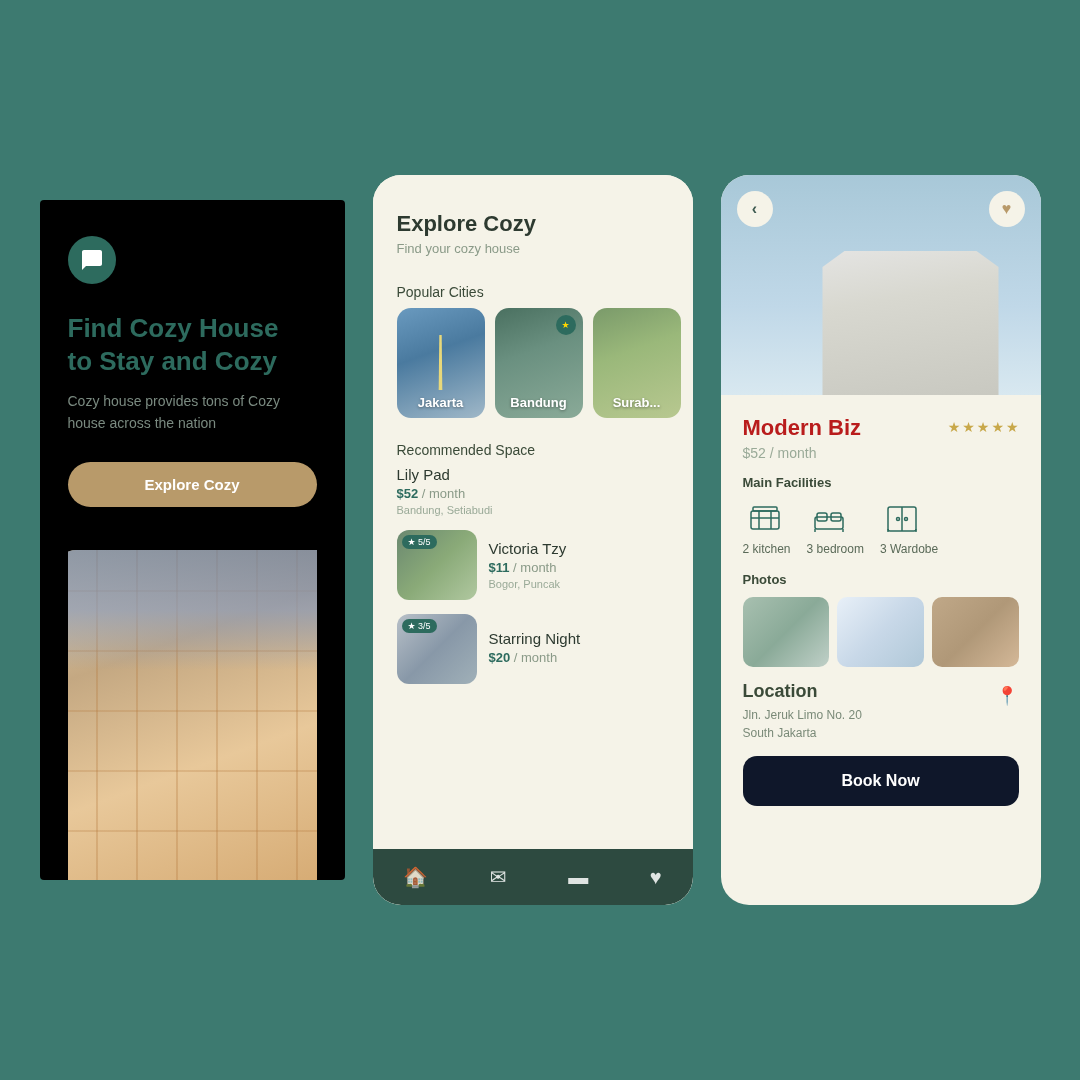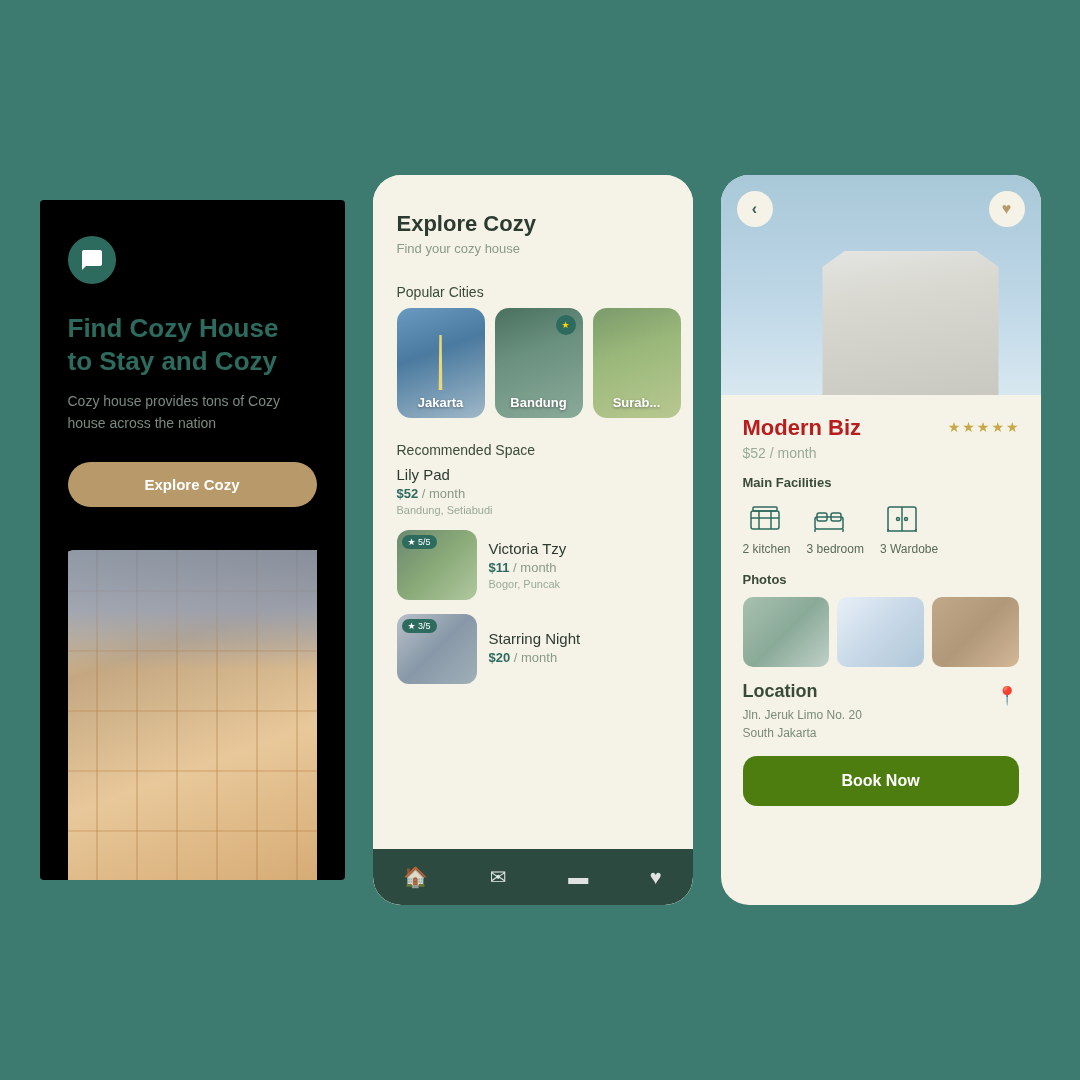--- a/index.html
+++ b/index.html
@@ -427,21 +427,21 @@
       color: #3a4a38;
       margin-bottom: 4px;
     }
     .location-address {
       font-size: 12px;
       color: #7a8a78;
       line-height: 1.5;
     }
     .location-pin { font-size: 18px; color: #b89a6a; margin-top: 4px; }
     .book-btn {
-      background: #4d7c0f;
+      background: #0f172a;
       color: white;
       border: none;
       border-radius: 14px;
       padding: 16px 0;
       font-size: 16px;
       font-weight: 600;
       width: 100%;
       cursor: pointer;
       text-align: center;
       margin-bottom: 18px;

